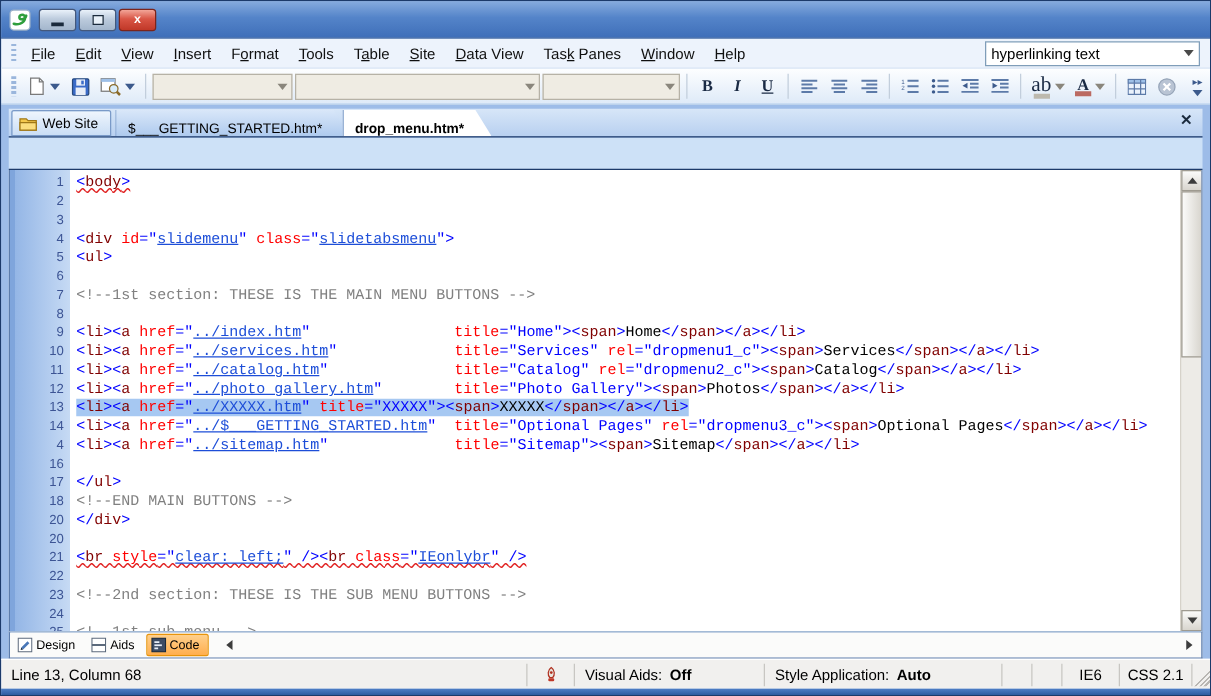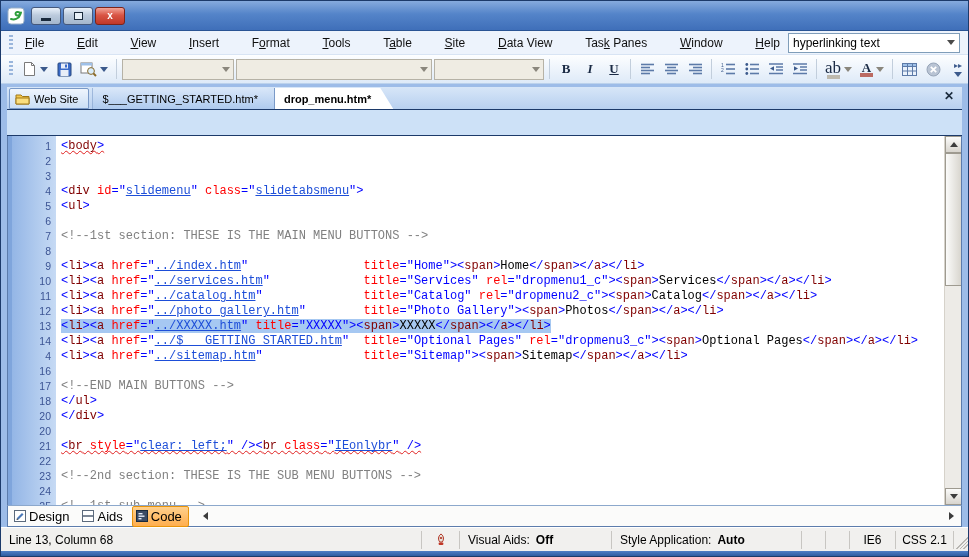--- a/index.html
+++ b/index.html
@@ -16,21 +16,21 @@
   .winbtns { display:flex; gap:2px; }
   .wbtn { width:30px; height:18px; border:1px solid #44587C; border-radius:3px; display:flex; align-items:center; justify-content:center;
     background:linear-gradient(#E9F1FA,#BCCBDD 45%,#A3B6CC); color:#1A2A3C; font-size:10px; }
   .wbtn.close { background:linear-gradient(#F2A598,#D95545 45%,#C03828); border-color:#7C241A; color:#fff; font-weight:bold; }
   .glyph-min { width:10px; height:3px; background:#1A2A3C; margin-top:8px; }
   .glyph-restore { width:9px; height:8px; border:1px solid #1A2A3C; background:#E8F0F8; }
 
   
   .menubar { height:24px; flex:0 0 24px; background:#EDF3FC; display:flex; align-items:center; padding:0 4px; border-bottom:1px solid #D8E4F4; }
   .grip { width:4px; height:16px; margin:0 4px; background:repeating-linear-gradient(180deg,#9AB6DC 0 2px,transparent 2px 4px); }
-  .menu-items { display:flex; flex:1;justify-content:space-between; }
+  .menu-items { display:flex; flex:1; }
   .menu-item { padding:3px 8px; color:#101010; cursor:default; white-space:nowrap; }
   .menu-item u { text-decoration:underline; }
   .search-combo { width:172px; height:20px; background:#FFFFFF; border:1px solid #7F9DB9; display:flex; align-items:center; padding:0 4px; margin-right:4px; }
   .search-combo .val { flex:1; color:#000; }
   .arrow-down { width:0; height:0; border-left:4px solid transparent; border-right:4px solid transparent; border-top:5px solid #4A4A4A; }
 
   
   .toolbar { height:29px; flex:0 0 29px; background:linear-gradient(#FDFEFF,#DEEAF8); border-bottom:1px solid #BCD2EC; display:flex; align-items:center; padding:0 4px; gap:2px; }
   .tbtn { height:22px; min-width:22px; display:flex; align-items:center; justify-content:center; border:1px solid transparent; border-radius:2px; padding:0 2px; }
   .tsep { width:1px; height:20px; background:#C2CEDC; margin:0 3px; }
@@ -39,21 +39,21 @@
   .fmt { font-family:"Liberation Serif", serif; font-size:13px; color:#1A2A44; font-weight:bold; }
   .colorbar { display:block; width:13px; height:4px; margin-top:-1px; }
   .stack { display:flex; flex-direction:column; align-items:center; line-height:1; }
   .chev { margin-left:auto; display:flex; flex-direction:column; align-items:center; color:#3C5A8C; font-size:8px; line-height:1; padding-right:2px; }
 
   
   .content { flex:1 1 auto; background:#9DBCE8; padding:3px 6px 0 6px; display:flex; flex-direction:column; min-height:0; }
   .tabbar { height:23px; flex:0 0 23px; display:flex; align-items:flex-end; background:linear-gradient(#D7E6F8,#B8D0F0); border-bottom:1px solid #1C3A6A; position:relative; }
   .tab { height:21px; display:flex; align-items:center; font-size:11px; color:#000; cursor:default; white-space:nowrap; }
   .tab-website { border:1px solid #7A9AC8; background:linear-gradient(#EFF5FD,#CADEF5); border-radius:2px 2px 0 0; padding:0 10px 0 5px; margin:0 3px 0 2px; gap:4px; }
-  .tab-file { clip-path:polygon(0 0, calc(100% - 13px) 0, 100% 100%, 0 100%); padding:0 22px 0 9px; background:linear-gradient(#D9E7F9,#AECAEE); border-left:1px solid #7A9AC8; margin-right:-6px; }
+  .tab-file { clip-path:polygon(0 0, calc(100% - 13px) 0, 100% 100%, 0 100%); padding:0 22px 0 9px; background:linear-gradient(#D9E7F9,#AECAEE); border-left:1px solid #7A9AC8; margin-right:-6px;align-items:flex-end; }
   .tab-file.active { background:#FFFFFF; font-weight:bold; z-index:2; }
   .tab-close { position:absolute; right:8px; top:2px; font-size:12px; color:#1A2A3C; font-weight:bold; cursor:default; }
   .quicktag { height:26px; flex:0 0 26px; background:#CDE1F7; border-bottom:1px solid #1C3A6A; }
 
   
   .editor { flex:1 1 auto; display:flex; background:#FFFFFF; border-left:1px solid #5C7CAC; border-right:1px solid #5C7CAC; min-height:0; overflow:hidden; }
   .gutter { width:48px; flex:0 0 48px; background:linear-gradient(90deg,#7FA5DC 0px,#7FA5DC 4px,#94B6E6 4px,#C6DAF4 100%); padding:3px 5px 0 0; text-align:right; }
   .ln { height:15px; font:10.5px/15px "Liberation Sans",sans-serif; color:#3C5494; }
   .codebox { flex:1 1 auto; padding:3px 0 0 5px; overflow:hidden; }
   .cl { white-space:pre; height:15px; font:12px/15px "Liberation Mono",monospace; }
@@ -67,21 +67,21 @@
   .vscroll { width:17px; flex:0 0 17px; background:#EDEBE7; border-left:1px solid #D6D2CA; display:flex; flex-direction:column; }
   .sbtn { width:17px; height:17px; background:linear-gradient(#FBFBFA,#D8D5CE); border:1px solid #9E9A90; display:flex; align-items:center; justify-content:center; }
   .tri-up { width:0;height:0;border-left:4px solid transparent;border-right:4px solid transparent;border-bottom:5px solid #3C3C3C; }
   .tri-down { width:0;height:0;border-left:4px solid transparent;border-right:4px solid transparent;border-top:5px solid #3C3C3C; }
   .tri-left { width:0;height:0;border-top:4px solid transparent;border-bottom:4px solid transparent;border-right:5px solid #3C3C3C; }
   .tri-right { width:0;height:0;border-top:4px solid transparent;border-bottom:4px solid transparent;border-left:5px solid #3C3C3C; }
   .vthumb { width:17px; height:133px; background:linear-gradient(90deg,#FBFBFA,#D8D5CE); border:1px solid #9E9A90; }
   .vtrack { flex:1; }
 
   .hrow { height:22px; flex:0 0 22px; background:#FBFBFA; border:1px solid #5C7CAC; border-top:1px solid #8CA8CC; display:flex; align-items:center; }
-  .viewbtn { display:flex; align-items:center; gap:3px; padding:2px 6px 2px 3px; font-size:13px; color:#000; border:1px solid transparent; margin-left:2px; white-space:nowrap; }
+  .viewbtn { display:flex; align-items:center; gap:3px; padding:2px 6px 2px 3px; font-size:10px; color:#000; border:1px solid transparent; margin-left:2px; white-space:nowrap; }
   .viewbtn.active { background:linear-gradient(#FFD08C,#FFAE4E); border:1px solid #E8940A; border-radius:2px; }
   .hbtn { width:17px; height:17px; display:flex; align-items:center; justify-content:center; margin-left:8px; }
   .htrack { flex:1; height:17px; background:#FBFBFA; }
 
   
   .statusbar { height:24px; flex:0 0 24px; background:#F1F0EE; border-top:1px solid #FFFFFF; display:flex; align-items:center; font-size:12px; color:#000; }
   .seg { height:18px; display:flex; align-items:center; padding:0 8px; border-right:1px solid #C8C6C2; white-space:nowrap; }
   .seg.first { flex:1; }
   .seg b { margin-left:6px; }
   .gripcorner { width:14px; height:18px; background:
@@ -354,22 +354,22 @@
           <div class="cl"><span class=""><span class="tk-c">&lt;!--1st section: THESE IS THE MAIN MENU BUTTONS --&gt;</span></span></div>
           <div class="cl"><span class=""></span></div>
           <div class="cl"><span class=""><span class="tk-p">&lt;</span><span class="tk-t">li</span><span class="tk-p">&gt;&lt;</span><span class="tk-t">a</span><span class="tk-x"> </span><span class="tk-a">href</span><span class="tk-p">=</span><span class="tk-v">"</span><span class="tk-u">../index.htm</span><span class="tk-v">"</span><span class="tk-x">                </span><span class="tk-a">title</span><span class="tk-p">=</span><span class="tk-v">"Home"</span><span class="tk-p">&gt;&lt;</span><span class="tk-t">span</span><span class="tk-p">&gt;</span><span class="tk-x">Home</span><span class="tk-p">&lt;/</span><span class="tk-t">span</span><span class="tk-p">&gt;&lt;/</span><span class="tk-t">a</span><span class="tk-p">&gt;&lt;/</span><span class="tk-t">li</span><span class="tk-p">&gt;</span></span></div>
           <div class="cl"><span class=""><span class="tk-p">&lt;</span><span class="tk-t">li</span><span class="tk-p">&gt;&lt;</span><span class="tk-t">a</span><span class="tk-x"> </span><span class="tk-a">href</span><span class="tk-p">=</span><span class="tk-v">"</span><span class="tk-u">../services.htm</span><span class="tk-v">"</span><span class="tk-x">             </span><span class="tk-a">title</span><span class="tk-p">=</span><span class="tk-v">"Services"</span><span class="tk-x"> </span><span class="tk-a">rel</span><span class="tk-p">=</span><span class="tk-v">"dropmenu1_c"</span><span class="tk-p">&gt;&lt;</span><span class="tk-t">span</span><span class="tk-p">&gt;</span><span class="tk-x">Services</span><span class="tk-p">&lt;/</span><span class="tk-t">span</span><span class="tk-p">&gt;&lt;/</span><span class="tk-t">a</span><span class="tk-p">&gt;&lt;/</span><span class="tk-t">li</span><span class="tk-p">&gt;</span></span></div>
           <div class="cl"><span class=""><span class="tk-p">&lt;</span><span class="tk-t">li</span><span class="tk-p">&gt;&lt;</span><span class="tk-t">a</span><span class="tk-x"> </span><span class="tk-a">href</span><span class="tk-p">=</span><span class="tk-v">"</span><span class="tk-u">../catalog.htm</span><span class="tk-v">"</span><span class="tk-x">              </span><span class="tk-a">title</span><span class="tk-p">=</span><span class="tk-v">"Catalog"</span><span class="tk-x"> </span><span class="tk-a">rel</span><span class="tk-p">=</span><span class="tk-v">"dropmenu2_c"</span><span class="tk-p">&gt;&lt;</span><span class="tk-t">span</span><span class="tk-p">&gt;</span><span class="tk-x">Catalog</span><span class="tk-p">&lt;/</span><span class="tk-t">span</span><span class="tk-p">&gt;&lt;/</span><span class="tk-t">a</span><span class="tk-p">&gt;&lt;/</span><span class="tk-t">li</span><span class="tk-p">&gt;</span></span></div>
           <div class="cl"><span class=""><span class="tk-p">&lt;</span><span class="tk-t">li</span><span class="tk-p">&gt;&lt;</span><span class="tk-t">a</span><span class="tk-x"> </span><span class="tk-a">href</span><span class="tk-p">=</span><span class="tk-v">"</span><span class="tk-u">../photo gallery.htm</span><span class="tk-v">"</span><span class="tk-x">        </span><span class="tk-a">title</span><span class="tk-p">=</span><span class="tk-v">"Photo Gallery"</span><span class="tk-p">&gt;&lt;</span><span class="tk-t">span</span><span class="tk-p">&gt;</span><span class="tk-x">Photos</span><span class="tk-p">&lt;/</span><span class="tk-t">span</span><span class="tk-p">&gt;&lt;/</span><span class="tk-t">a</span><span class="tk-p">&gt;&lt;/</span><span class="tk-t">li</span><span class="tk-p">&gt;</span></span></div>
           <div class="cl"><span class="sel "><span class="tk-p">&lt;</span><span class="tk-t">li</span><span class="tk-p">&gt;&lt;</span><span class="tk-t">a</span><span class="tk-x"> </span><span class="tk-a">href</span><span class="tk-p">=</span><span class="tk-v">"</span><span class="tk-u">../XXXXX.htm</span><span class="tk-v">"</span><span class="tk-x"> </span><span class="tk-a">title</span><span class="tk-p">=</span><span class="tk-v">"XXXXX"</span><span class="tk-p">&gt;&lt;</span><span class="tk-t">span</span><span class="tk-p">&gt;</span><span class="tk-x">XXXXX</span><span class="tk-p">&lt;/</span><span class="tk-t">span</span><span class="tk-p">&gt;&lt;/</span><span class="tk-t">a</span><span class="tk-p">&gt;&lt;/</span><span class="tk-t">li</span><span class="tk-p">&gt;</span></span></div>
           <div class="cl"><span class=""><span class="tk-p">&lt;</span><span class="tk-t">li</span><span class="tk-p">&gt;&lt;</span><span class="tk-t">a</span><span class="tk-x"> </span><span class="tk-a">href</span><span class="tk-p">=</span><span class="tk-v">"</span><span class="tk-u">../$___GETTING_STARTED.htm</span><span class="tk-v">"</span><span class="tk-x">  </span><span class="tk-a">title</span><span class="tk-p">=</span><span class="tk-v">"Optional Pages"</span><span class="tk-x"> </span><span class="tk-a">rel</span><span class="tk-p">=</span><span class="tk-v">"dropmenu3_c"</span><span class="tk-p">&gt;&lt;</span><span class="tk-t">span</span><span class="tk-p">&gt;</span><span class="tk-x">Optional Pages</span><span class="tk-p">&lt;/</span><span class="tk-t">span</span><span class="tk-p">&gt;&lt;/</span><span class="tk-t">a</span><span class="tk-p">&gt;&lt;/</span><span class="tk-t">li</span><span class="tk-p">&gt;</span></span></div>
           <div class="cl"><span class=""><span class="tk-p">&lt;</span><span class="tk-t">li</span><span class="tk-p">&gt;&lt;</span><span class="tk-t">a</span><span class="tk-x"> </span><span class="tk-a">href</span><span class="tk-p">=</span><span class="tk-v">"</span><span class="tk-u">../sitemap.htm</span><span class="tk-v">"</span><span class="tk-x">              </span><span class="tk-a">title</span><span class="tk-p">=</span><span class="tk-v">"Sitemap"</span><span class="tk-p">&gt;&lt;</span><span class="tk-t">span</span><span class="tk-p">&gt;</span><span class="tk-x">Sitemap</span><span class="tk-p">&lt;/</span><span class="tk-t">span</span><span class="tk-p">&gt;&lt;/</span><span class="tk-t">a</span><span class="tk-p">&gt;&lt;/</span><span class="tk-t">li</span><span class="tk-p">&gt;</span></span></div>
           <div class="cl"><span class=""></span></div>
+          <div class="cl"><span class=""><span class="tk-p">&lt;/</span><span class="tk-t">ul</span><span class="tk-p">&gt;</span></span></div>
           <div class="cl"><span class=""><span class="tk-c">&lt;!--END MAIN BUTTONS --&gt;</span></span></div>
-          <div class="cl"><span class=""><span class="tk-p">&lt;/</span><span class="tk-t">ul</span><span class="tk-p">&gt;</span></span></div>
           <div class="cl"><span class=""><span class="tk-p">&lt;/</span><span class="tk-t">div</span><span class="tk-p">&gt;</span></span></div>
           <div class="cl"><span class=""></span></div>
           <div class="cl"><span class="err"><span class="tk-p">&lt;</span><span class="tk-t">br</span><span class="tk-x"> </span><span class="tk-a">style</span><span class="tk-p">=</span><span class="tk-v">"</span><span class="tk-u">clear: left;</span><span class="tk-v">"</span><span class="tk-x"> </span><span class="tk-p">/&gt;&lt;</span><span class="tk-t">br</span><span class="tk-x"> </span><span class="tk-a">class</span><span class="tk-p">=</span><span class="tk-v">"</span><span class="tk-u">IEonlybr</span><span class="tk-v">"</span><span class="tk-x"> </span><span class="tk-p">/&gt;</span></span></div>
           <div class="cl"><span class=""></span></div>
           <div class="cl"><span class=""><span class="tk-c">&lt;!--2nd section: THESE IS THE SUB MENU BUTTONS --&gt;</span></span></div>
           <div class="cl"><span class=""></span></div>
           <div class="cl"><span class=""><span class="tk-c">&lt;!--1st sub menu --&gt;</span></span></div>
         </div>
       <div class="vscroll">
         <div class="sbtn">

